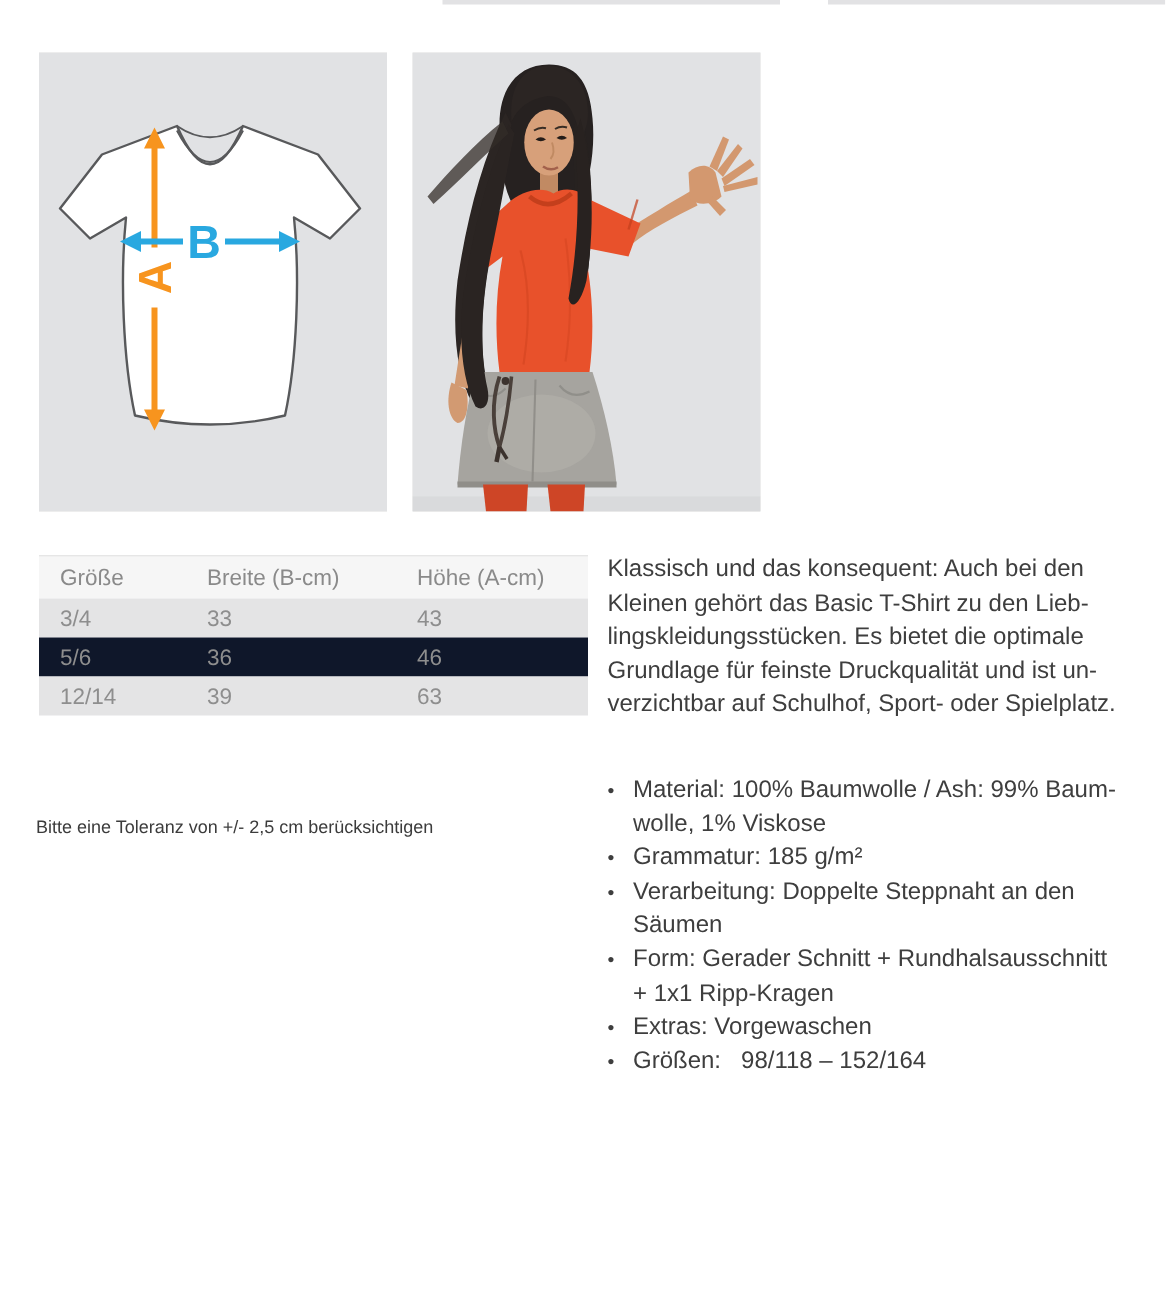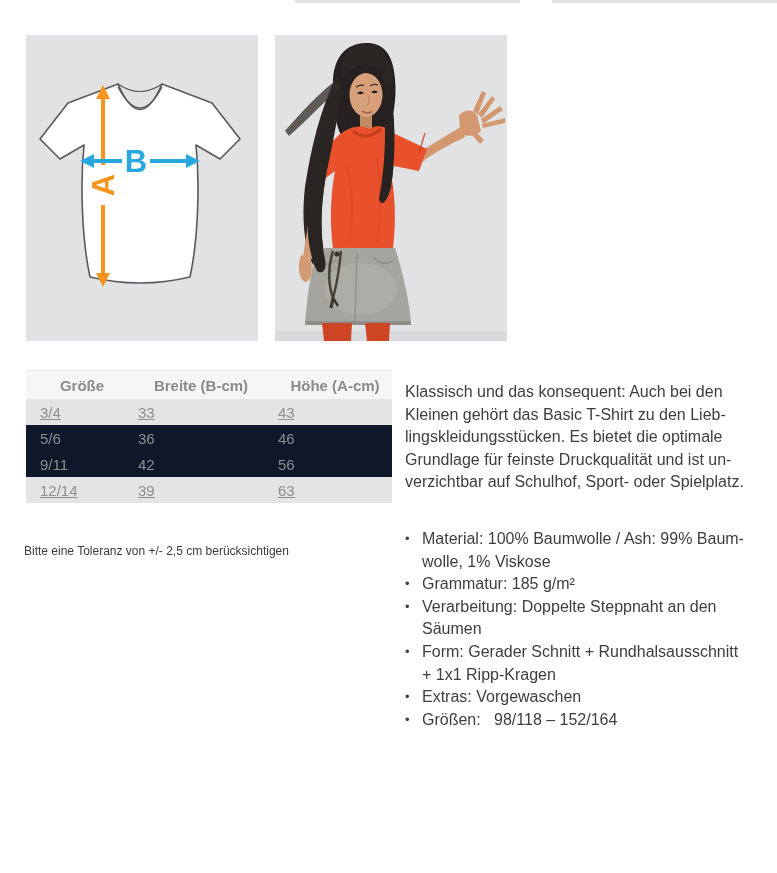--- a/index.html
+++ b/index.html
@@ -23,38 +23,38 @@
   .size-table{
     position:absolute;left:26px;top:370px;width:366px;
     border-collapse:collapse;table-layout:fixed;
     font-size:15px;color:#8e8e8e;
     border-top:1px solid #e6e6e6;
   }
   .size-table col.c1{width:98px;}
   .size-table col.c2{width:140px;}
   .size-table col.c3{width:128px;}
   .size-table th{
-    height:28px;font-weight:700;text-align:center;padding:0 0 0 14px;
+    height:28px;font-weight:400;text-align:left;padding:0 0 0 14px;
     background:#f6f6f6;color:#8a8a8a;
   }
   .size-table td{height:26px;padding:0 0 0 14px;}
-  .size-table tr.odd td{background:#e4e4e5;text-decoration:underline;}
+  .size-table tr.odd td{background:#e4e4e5;}
   .size-table tr.even td{background:#0f172a;}
 
   .tolerance{
     position:absolute;left:24px;top:544px;width:400px;
     font-size:12px;color:#3c3c3c;white-space:nowrap;
   }
 
   
   .description{
     position:absolute;left:405px;top:369px;width:372px;
     font-size:16px;line-height:22.6px;color:#3e3e3e;
   }
-  .description .intro{white-space:pre-line;margin-top:12px;}
+  .description .intro{white-space:pre-line;}
   .spec-list{margin-top:34px;}
   .spec-item{display:flex;}
   .spec-item .marker{
     width:17px;flex:0 0 17px;font-size:13px;line-height:22.6px;color:#3e3e3e;
   }
   .spec-item .spec-text{white-space:pre-wrap;}
 </style>
 </head>
 <body>
 
@@ -193,25 +193,20 @@
       <tr class="odd">
         <td>3/4</td>
         <td>33</td>
         <td>43</td>
       </tr>
       <tr class="even">
         <td>5/6</td>
         <td>36</td>
         <td>46</td>
       </tr>
-      <tr class="even">
-        <td>9/11</td>
-        <td>42</td>
-        <td>56</td>
-      </tr>
       <tr class="odd">
         <td>12/14</td>
         <td>39</td>
         <td>63</td>
       </tr>
     </tbody>
   </table>
 
   <div class="tolerance">Bitte eine Toleranz von +/- 2,5 cm berücksichtigen</div>
 

